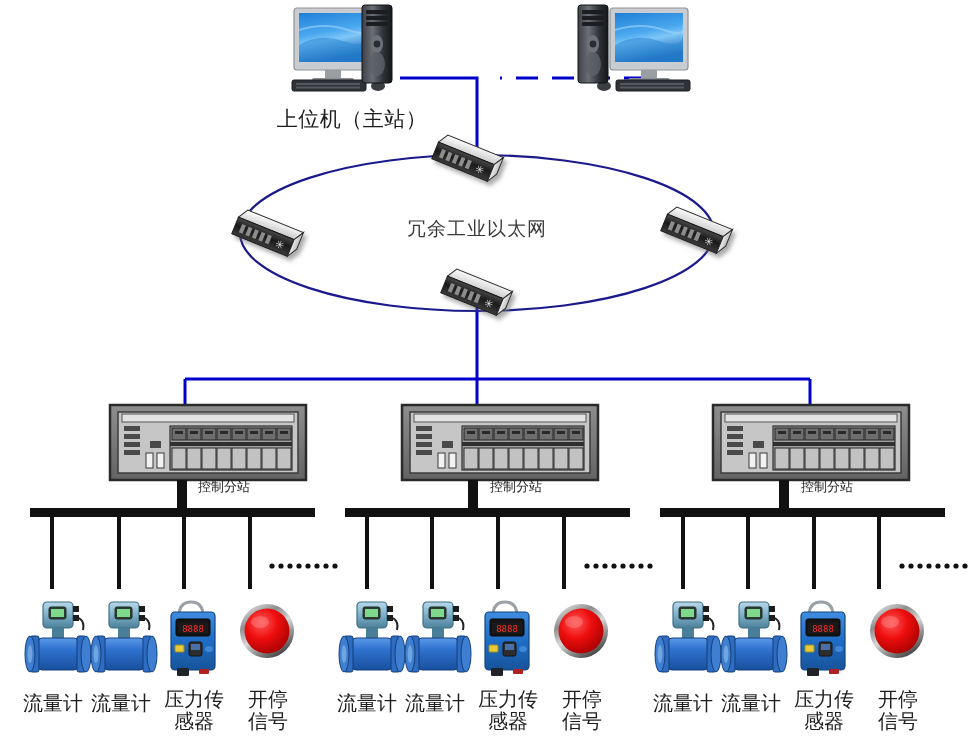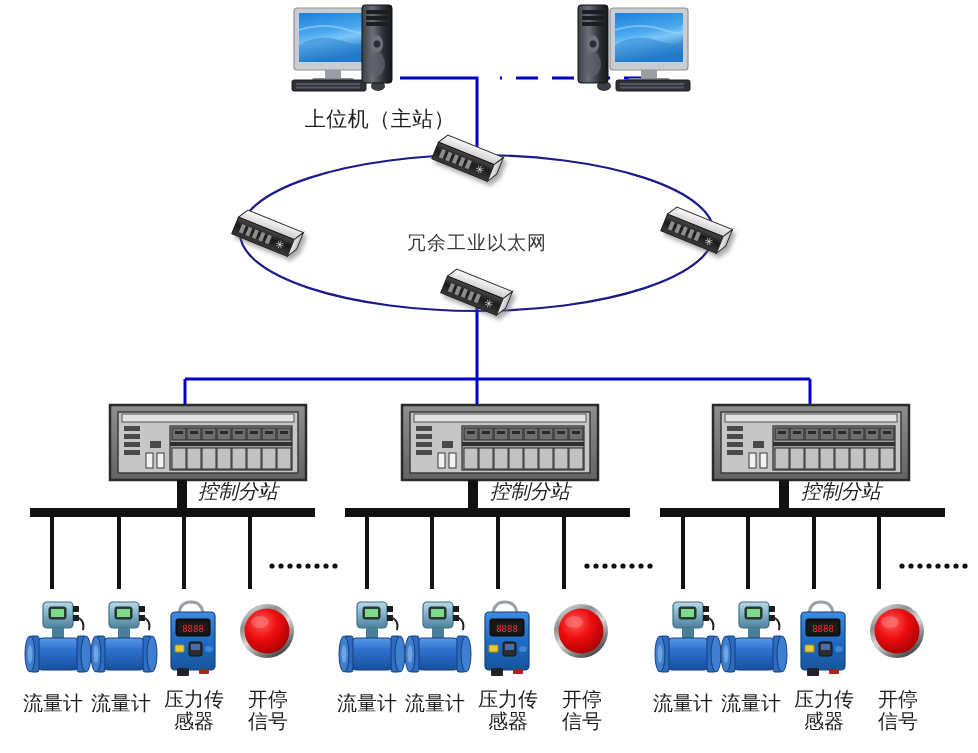--- a/index.html
+++ b/index.html
@@ -4,21 +4,21 @@
 <style>
   html,body{margin:0;padding:0;background:#ffffff;}
   body{width:978px;height:753px;position:relative;overflow:hidden;
        font-family:"Liberation Serif","DejaVu Serif",serif;color:#1a1a1a;}
   #stage{position:absolute;left:0;top:0;width:978px;height:753px;}
   svg.layer{position:absolute;left:0;top:0;width:978px;height:753px;overflow:visible;}
   .lbl{position:absolute;white-space:pre;text-align:center;line-height:1.12;
        font-family:"Liberation Serif","DejaVu Serif",serif;color:#1d1d1d;}
   .lbl-host{font-size:21px;letter-spacing:.5px;}
   .lbl-ring{font-size:19px;color:#3a3a3a;letter-spacing:1px;}
-  .lbl-plc{font-size:20px;font-style:italic;}
+  .lbl-plc{font-size:13px;}
   .lbl-dev{font-size:20px;}
 </style>
 </head>
 <body>
 
 <div id="stage">
 
   <svg class="layer" viewBox="0 0 978 753">
     <defs>
       <linearGradient id="swTop" x1="0" y1="0" x2="0.4" y2="1">
@@ -544,23 +544,23 @@
       <rect x="10" y="68" width="12" height="8" rx="1" fill="#20242a"></rect>
       <rect x="32" y="69" width="10" height="5" rx="1" fill="#b02020"></rect>
     </g>
     <g transform="translate(870,604)">
       <circle cx="27" cy="27" r="27" fill="url(#lampRim)"></circle>
       <circle cx="27" cy="27" r="22.5" fill="url(#lampG)"></circle>
       <ellipse cx="20" cy="18" rx="9" ry="6" fill="#ff8a8a" opacity="0.45"></ellipse>
     </g>
   </svg>
 
-  <div class="lbl lbl-host" style="left:280px;top:108px;width:200px;">上位机（主站）</div>
-
-  <div class="lbl lbl-ring" style="left:377px;top:218px;width:200px;margin-top:14px;">冗余工业以太网</div>
+  <div class="lbl lbl-host" style="left:252px;top:108px;width:200px;">上位机（主站）</div>
+
+  <div class="lbl lbl-ring" style="left:377px;top:218px;width:200px;">冗余工业以太网</div>
 
   <div class="lbl lbl-plc" style="left:198px;top:480px;width:110px;text-align:left;">控制分站</div>
   <div class="lbl lbl-plc" style="left:490px;top:480px;width:110px;text-align:left;">控制分站</div>
   <div class="lbl lbl-plc" style="left:801px;top:480px;width:110px;text-align:left;">控制分站</div>
 
   <div class="lbl lbl-dev" style="left:14px;top:692px;width:78px;">流量计</div>
   <div class="lbl lbl-dev" style="left:82px;top:692px;width:78px;">流量计</div>
   <div class="lbl lbl-dev" style="left:157px;top:688px;width:74px;">压力传
 感器</div>
   <div class="lbl lbl-dev" style="left:237px;top:688px;width:62px;">开停

